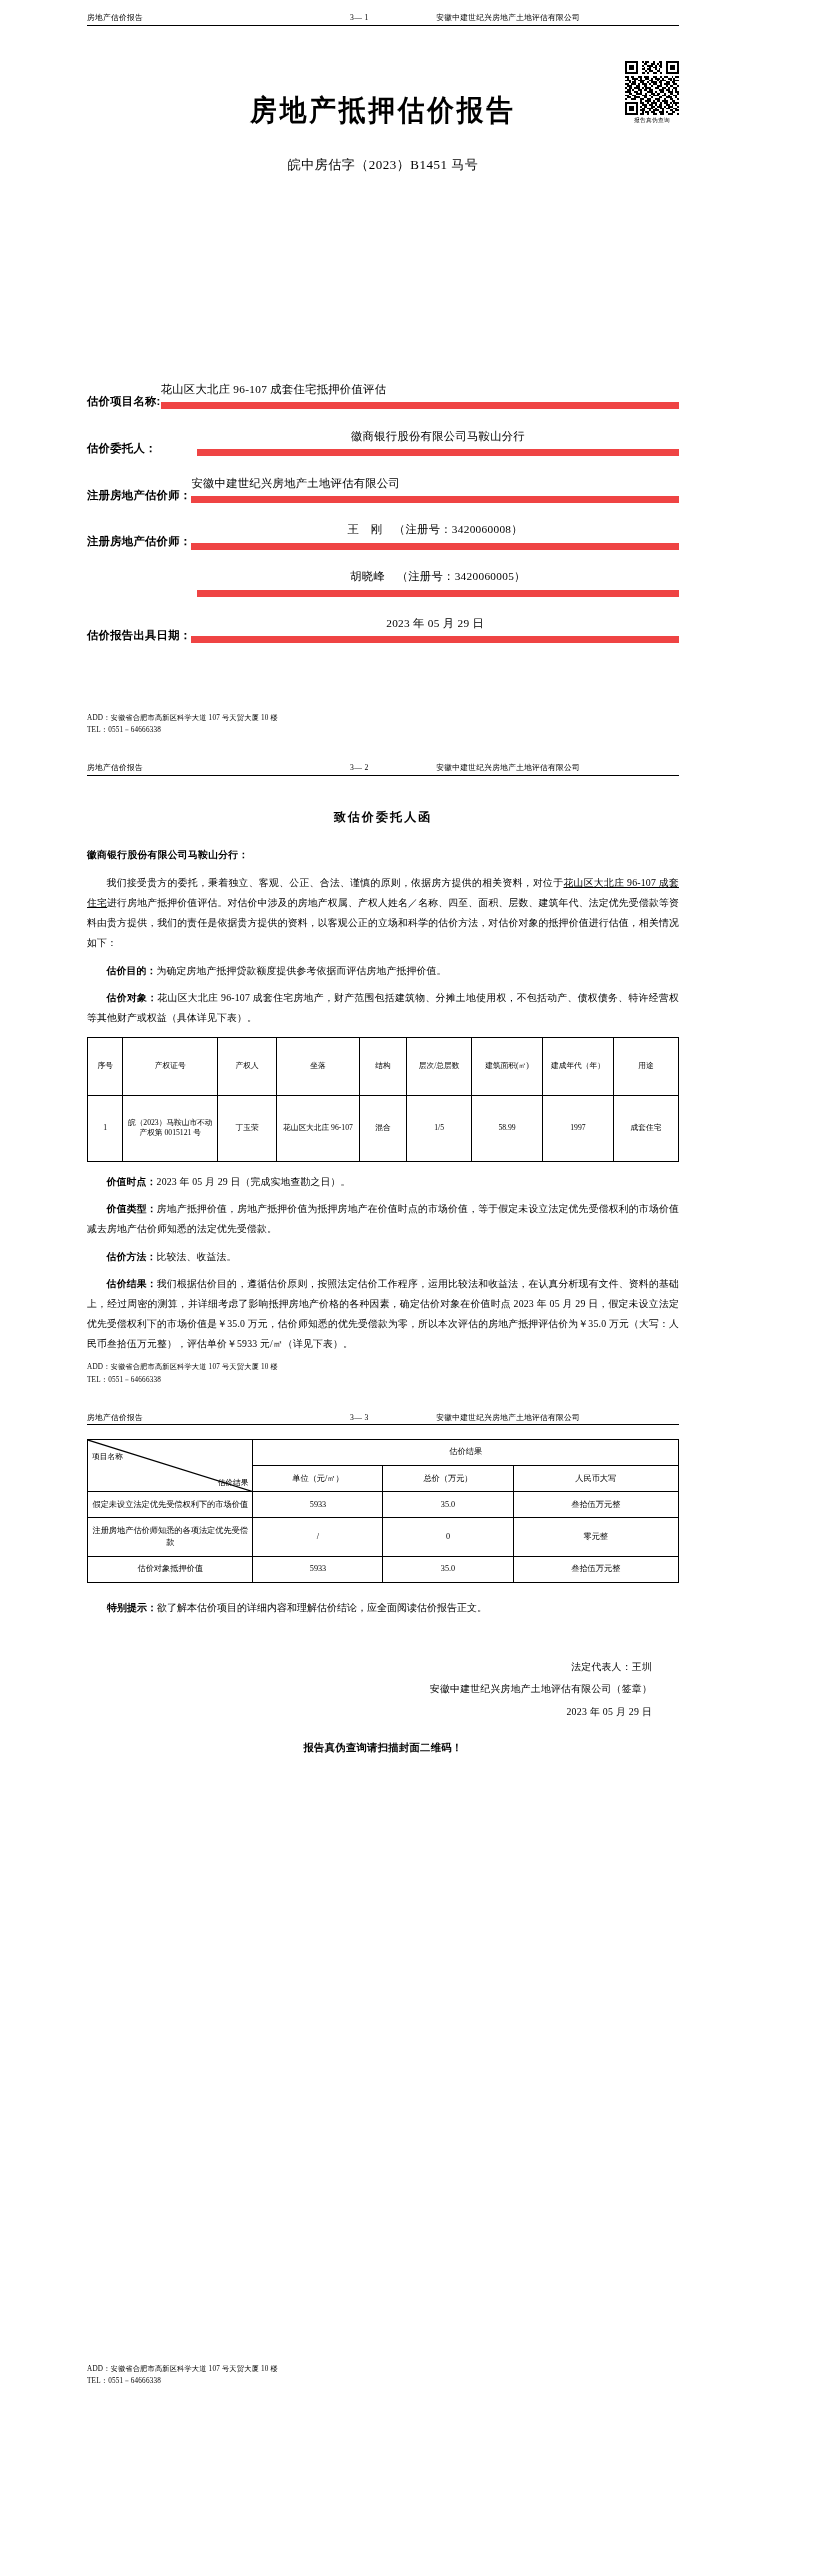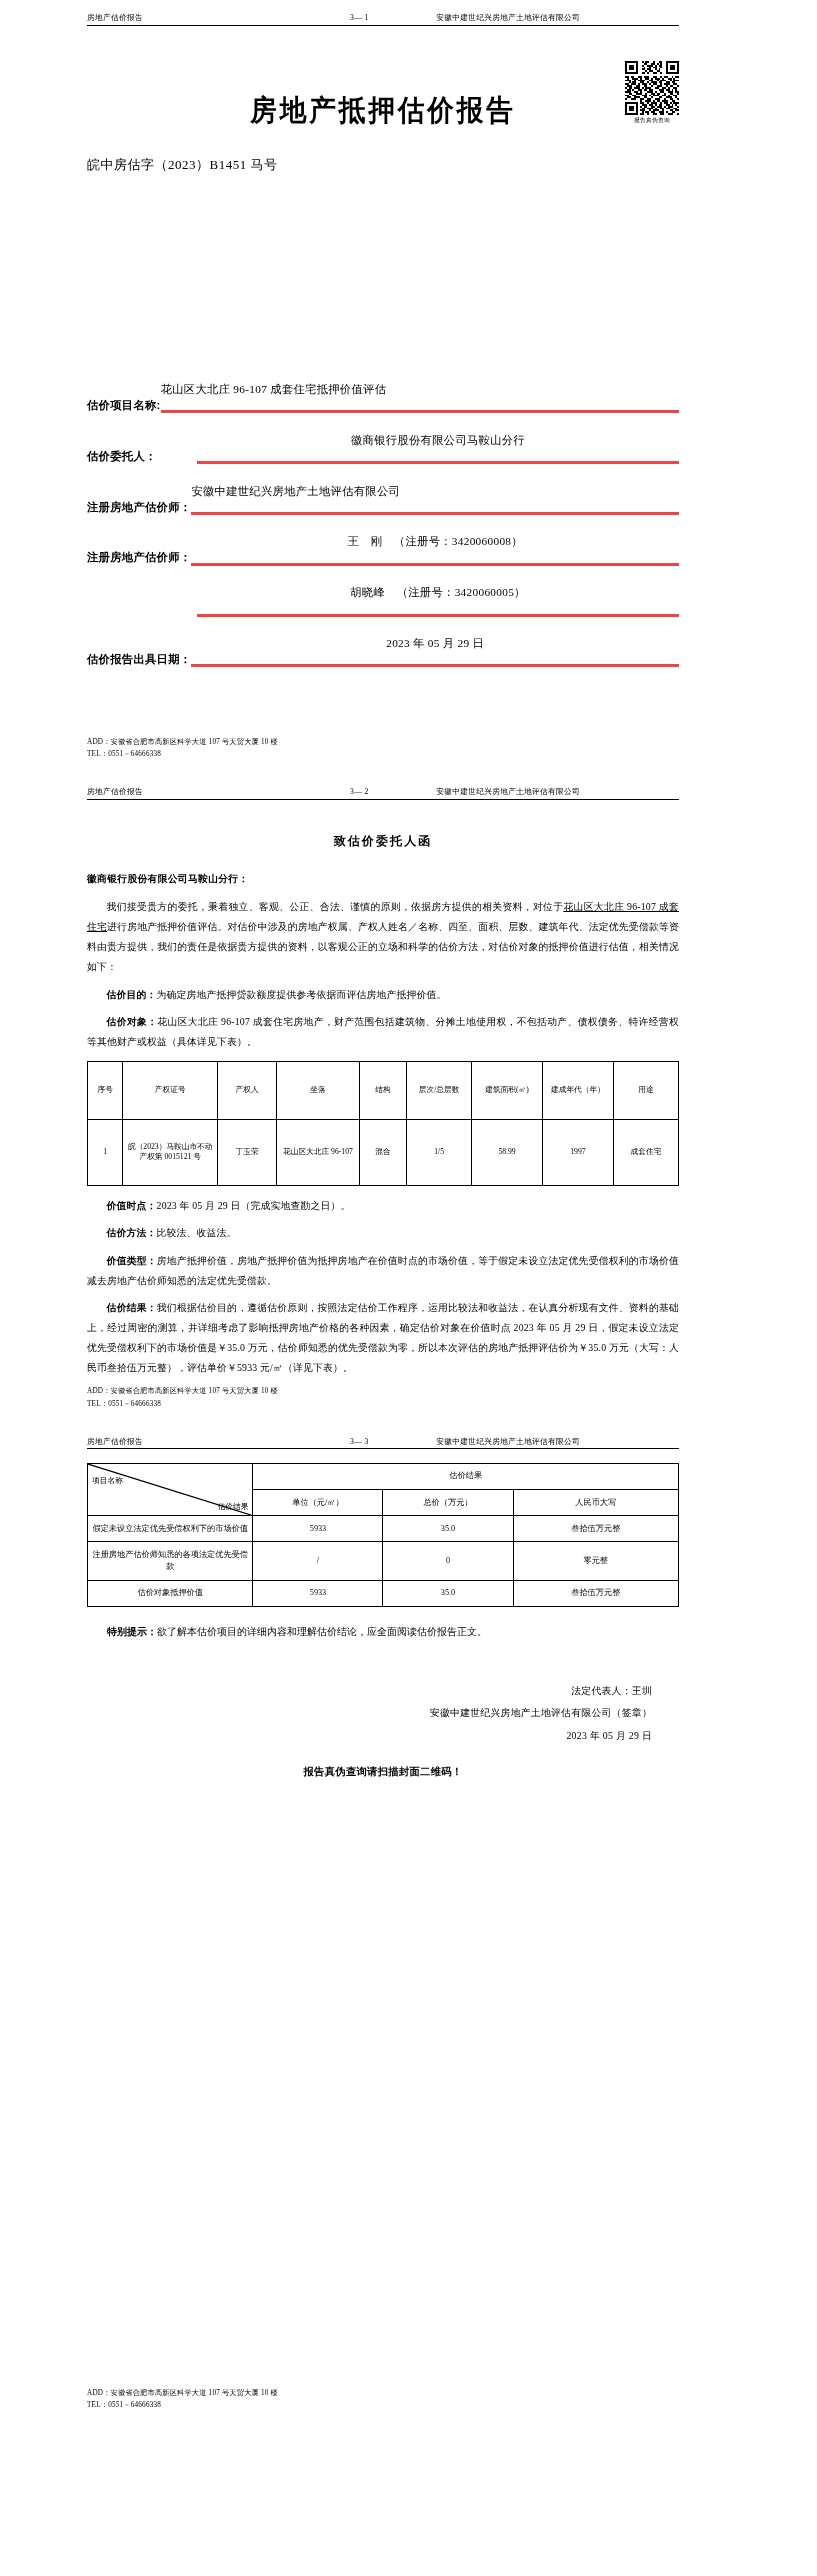--- a/index.html
+++ b/index.html
@@ -61,20 +61,21 @@
   .cover-title{
     text-align:center;
     font-size:29px;
     font-weight:bold;
     letter-spacing:3.1px;
     margin-top:65px;
     font-family:"Liberation Sans","DejaVu Sans",sans-serif;
     transform:scaleX(.92);
   }
   .cover-sub{
+    text-align:center;
     font-size:13px;
     margin-top:25px;
     letter-spacing:0.5px;
   }
   .cover-gap{height:208px;}
   .info-list{
     margin-top:0;
   }
   .info-row{
     display:flex;
@@ -85,23 +86,23 @@
   }
   .info-label{
     font-weight:bold;
     white-space:nowrap;
     font-family:"Liberation Sans","DejaVu Sans",sans-serif;
     letter-spacing:0.3px;
   }
   .info-label.wide{min-width:110px;}
   .info-value{
     flex:1;
-    border-bottom:3px solid #ef4444;
-    text-align:center;
-    padding-bottom:13px;
+    border-bottom:7px solid #ef4444;
+    text-align:center;
+    padding-bottom:5px;
     white-space:nowrap;
     letter-spacing:0.3px;
   }
   .info-value.left{text-align:left;}
   .info-row.indent .spacer{min-width:110px;}
   .cover-foot-gap{height:49px;}
 
   
   .sect-title{
     text-align:center;
@@ -539,25 +540,25 @@
         <td>成套住宅</td>
       </tr>
     </tbody>
   </table>
 
   <p class="para">
     <span class="lead">价值时点：</span><span>2023 年 05 月 29 日（完成实地查勘之日）。</span>
   </p>
 
   <p class="para">
+    <span class="lead">价值类型：</span><span>房地产抵押价值，房地产抵押价值为抵押房地产在价值时点的市场价值，等于假定未设立法定优先受偿权利的市场价值减去房地产估价师知悉的法定优先受偿款。</span>
+  </p>
+
+  <p class="para">
     <span class="lead">估价方法：</span><span>比较法、收益法。</span>
-  </p>
-
-  <p class="para">
-    <span class="lead">价值类型：</span><span>房地产抵押价值，房地产抵押价值为抵押房地产在价值时点的市场价值，等于假定未设立法定优先受偿权利的市场价值减去房地产估价师知悉的法定优先受偿款。</span>
   </p>
 
   <p class="para">
     <span class="lead">估价结果：</span><span>我们根据估价目的，遵循估价原则，按照法定估价工作程序，运用比较法和收益法，在认真分析现有文件、资料的基础上，经过周密的测算，并详细考虑了影响抵押房地产价格的各种因素，确定估价对象在价值时点 2023 年 05 月 29 日，假定未设立法定优先受偿权利下的市场价值是￥35.0 万元，估价师知悉的优先受偿款为零，所以本次评估的房地产抵押评估价为￥35.0 万元（大写：人民币叁拾伍万元整），评估单价￥5933 元/㎡（详见下表）。</span>
   </p>
 
   <div class="run-foot">
     <div class="rf-line">ADD：安徽省合肥市高新区科学大道 107 号天贸大厦 10 楼</div>
     <div class="rf-line">TEL：0551－64666338</div>
   </div>

